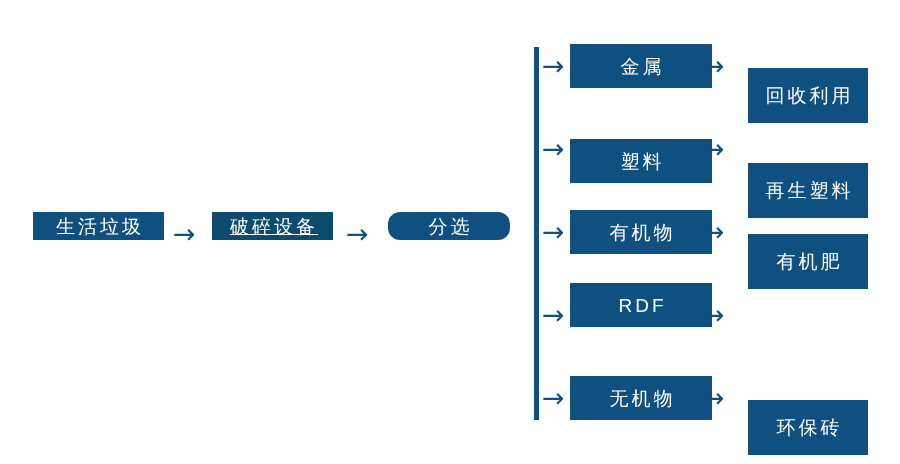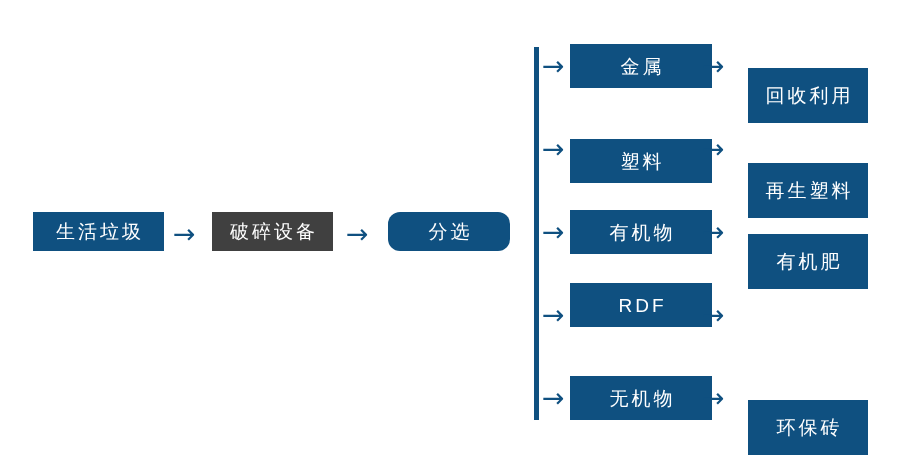--- a/index.html
+++ b/index.html
@@ -28,24 +28,24 @@
     justify-content: center;
     color: #ffffff;
     font-size: 19px;
     letter-spacing: 3px;
     text-indent: 3px;
     line-height: 1;
     white-space: nowrap;
     font-weight: 400;
   }
   .node.blue { background: #0f5080; }
-  .node.red  { background: #404040; }
+  .node.red  { background: #0c4a6e; text-decoration: underline; }
 
   
-  .main-row { top: 212px; height: 39px; }
+  .main-row { top: 212px; height: 28px; }
   .n-waste   { left: 33px;  width: 131px; }
   .n-crusher { left: 212px; width: 121px; }
   .n-sort    { left: 388px; width: 122px; border-radius: 12px; }
 
   
   .col-mid   { left: 570px; width: 142px; height: 44px; }
   .col-right { left: 748px; width: 120px; height: 55px; margin-top: 24px; }
 
   .row-1 { top: 44px; }
   .row-2 { top: 139px; }

